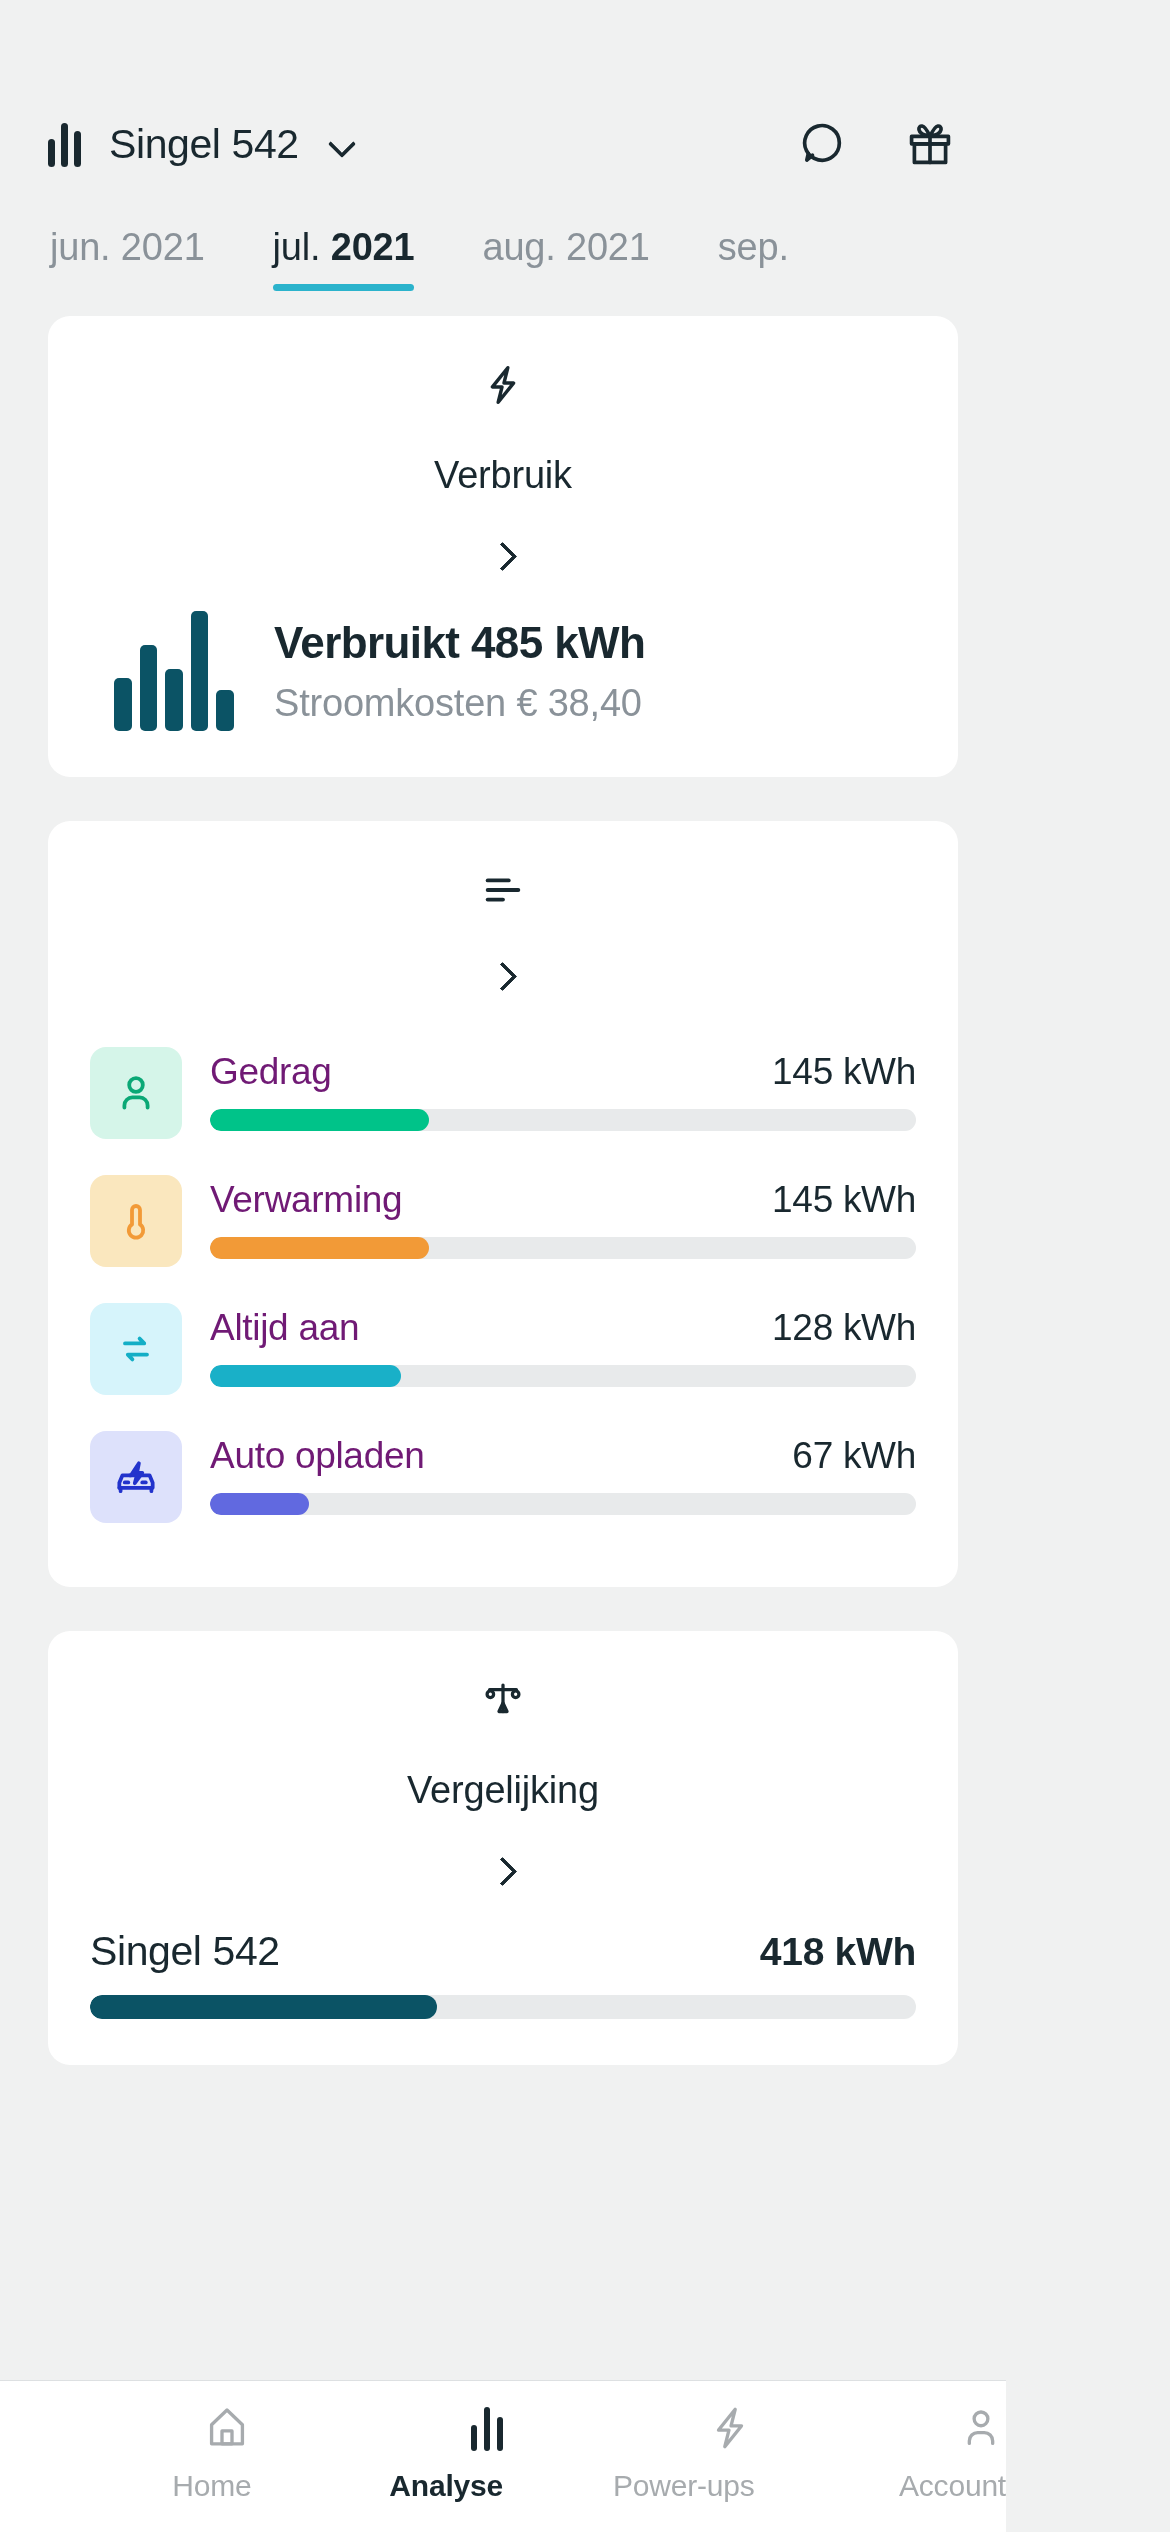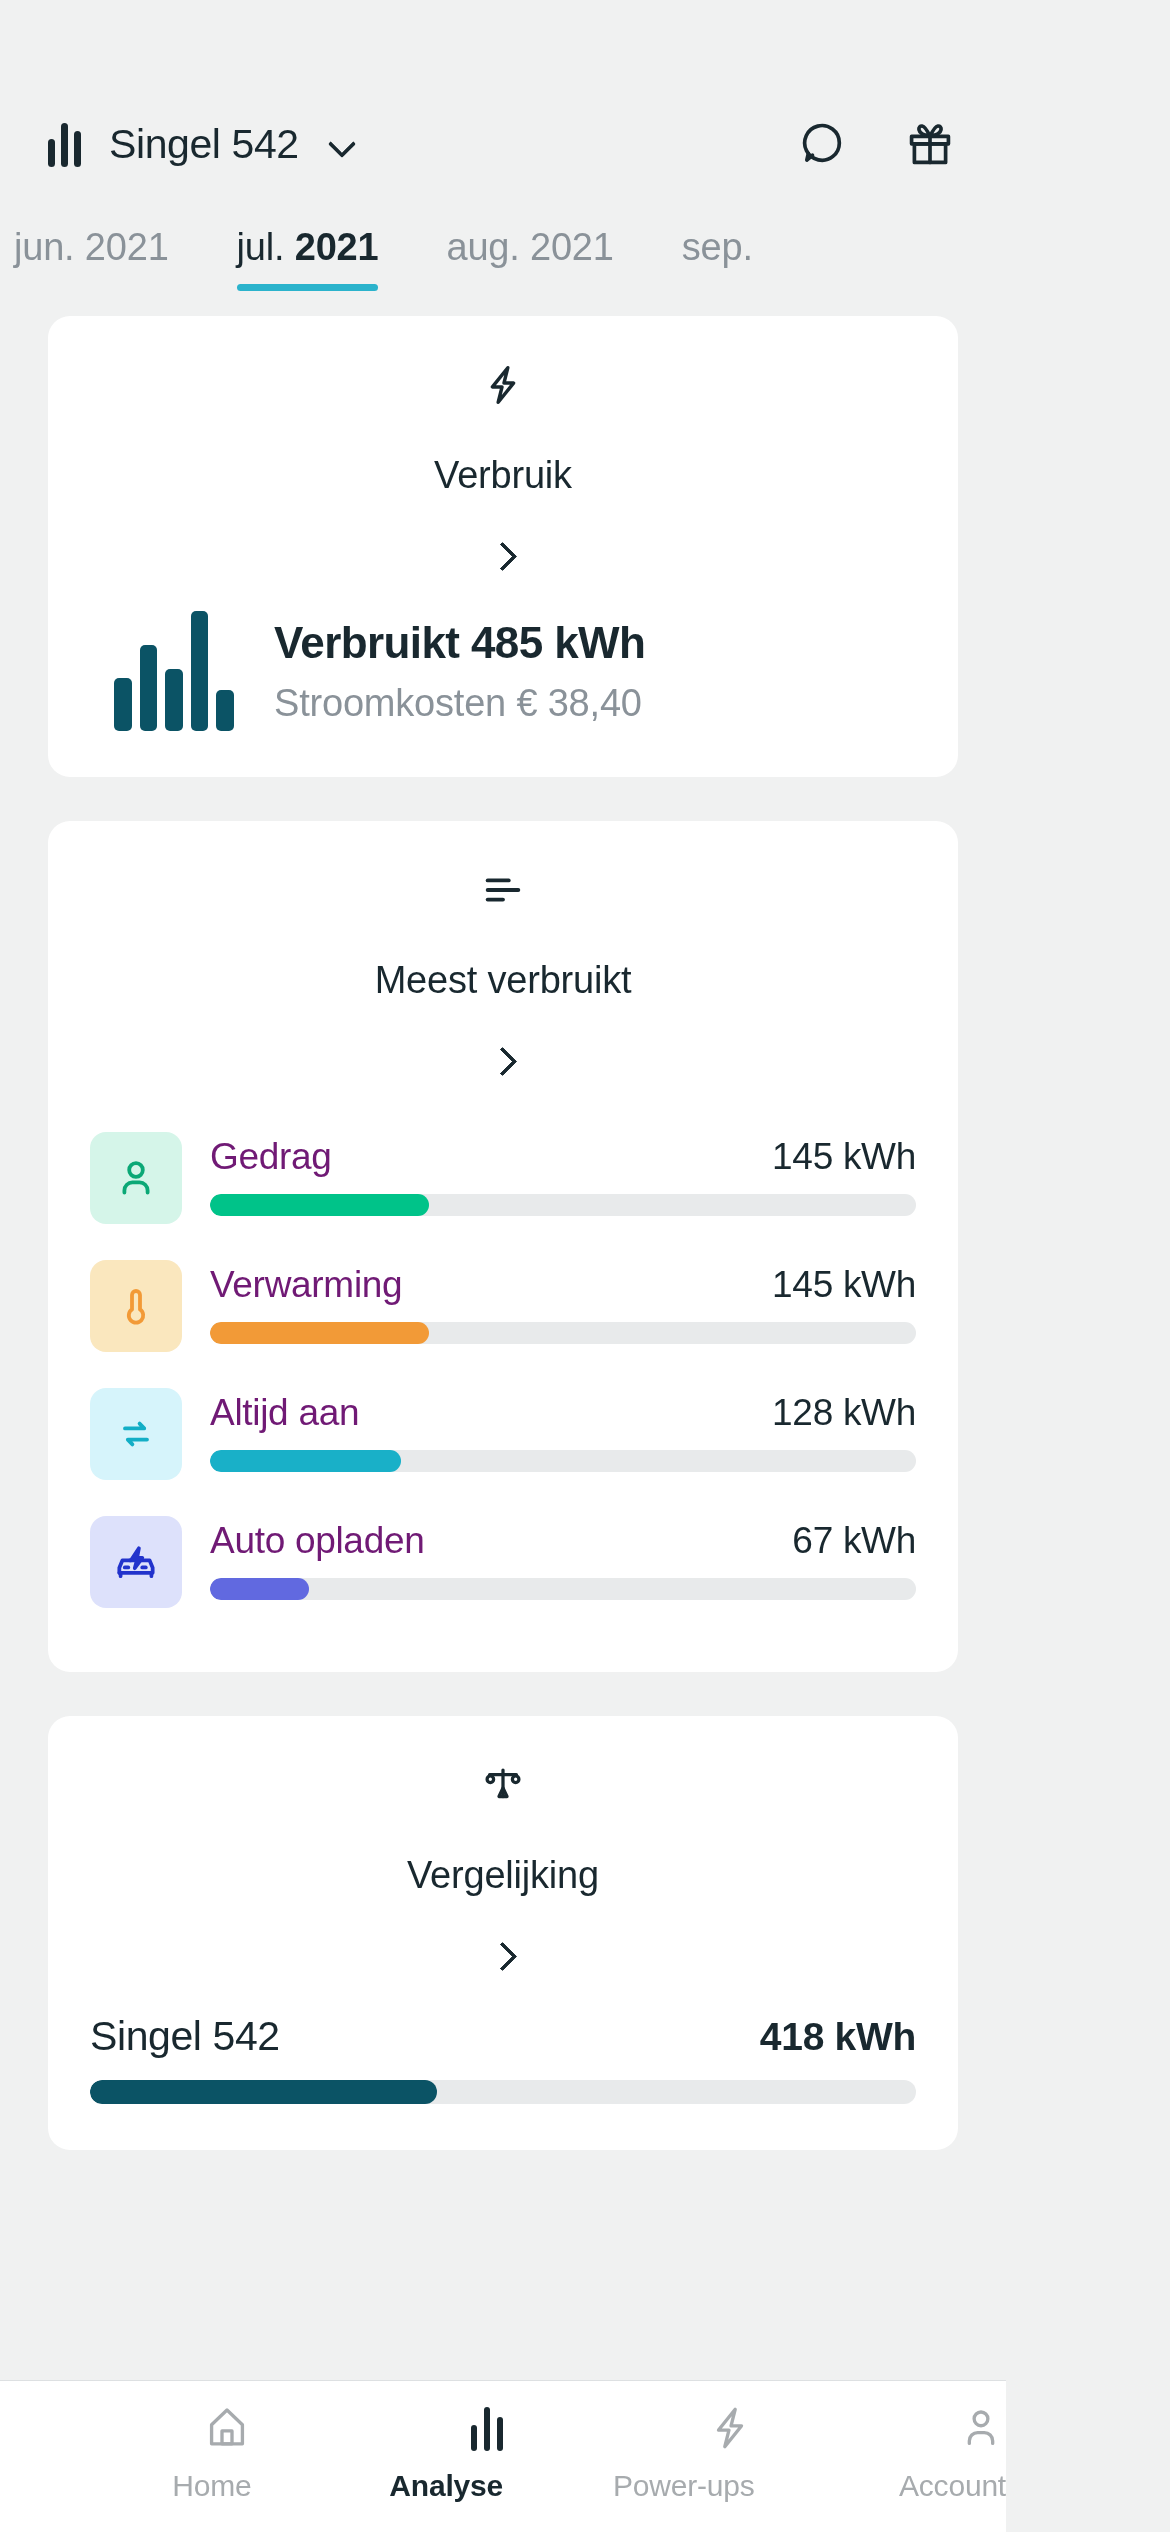--- a/index.html
+++ b/index.html
@@ -87,21 +87,21 @@
     white-space: nowrap;
   }
   .tab {
     font-size: 38px;
     color: #8A9299;
     padding: 0 34px;
     position: relative;
     flex: none;
     letter-spacing: -0.2px;
   }
-  .tab:first-child { padding-left: 14px; }
+  .tab:first-child { padding-left: 50px; }
   .tab.active { color: #19282F; }
   .tab.active .tab-label { font-weight: 400; }
   .tab.active .tab-year { font-weight: 700; }
   .tab .underline {
     display: none;
   }
   .tab.active .underline {
     display: block;
     position: absolute;
     left: 34px; right: 34px;
@@ -371,21 +371,20 @@
 
   <div class="card">
     <div class="card-head">
       <span>
         <svg width="46" height="46" viewBox="0 0 24 24" fill="none" stroke="#19282F" stroke-width="2" stroke-linecap="round">
           <line x1="4" y1="7" x2="15" y2="7"></line>
           <line x1="4" y1="12" x2="20" y2="12"></line>
           <line x1="4" y1="17" x2="12" y2="17"></line>
         </svg>
       </span>
-      <span class="title">Meest verbruikt</span>
       <span class="chev-right"></span>
     </div>
     <div class="rows">
 
       <div class="row">
         <span class="row-icon" style="background:#D5F5E9">
           <svg width="48" height="48" viewBox="0 0 24 24" fill="none" stroke="#0BA876" stroke-width="1.9" stroke-linecap="round" stroke-linejoin="round">
             <circle cx="12" cy="8" r="3.4"></circle>
             <path d="M6.2 19.3v-1.1a4 4 0 0 1 4-4h3.6a4 4 0 0 1 4 4v1.1"></path>
           </svg>

